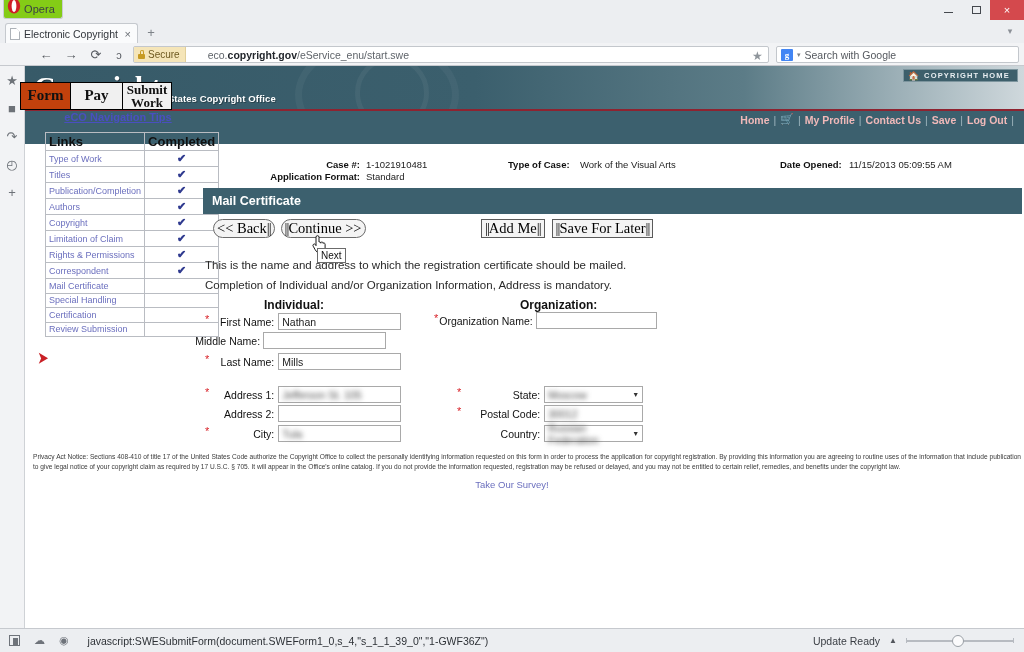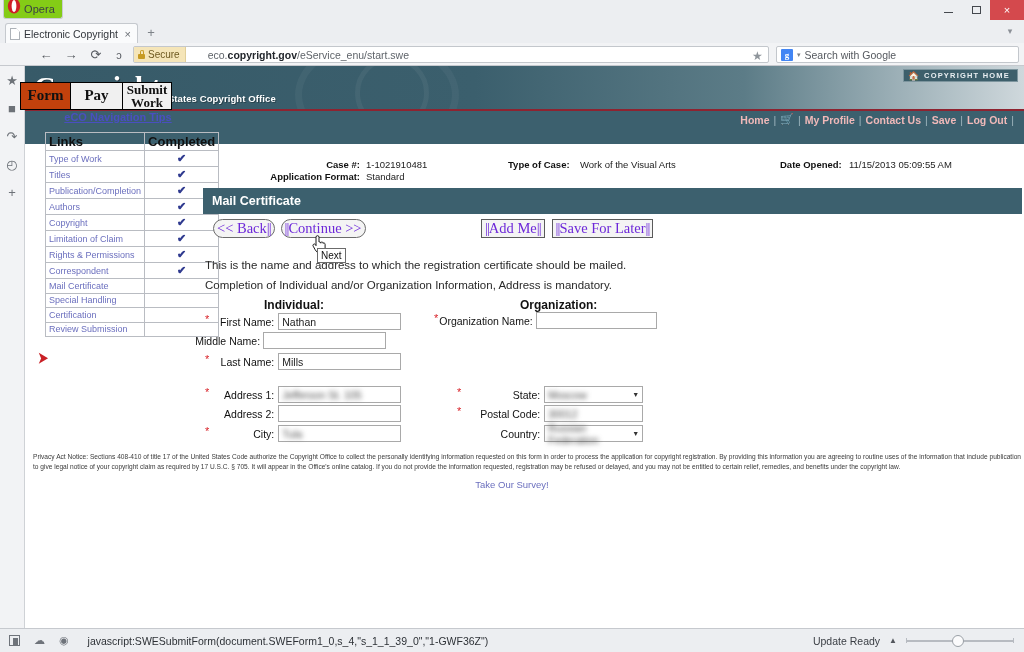--- a/index.html
+++ b/index.html
@@ -212,21 +212,21 @@
   }
 
   
   .panel-title {
     position:absolute; left:203px; top:188px; width:819px; height:26px;
     background:#3c606e; color:#fff; font-weight:bold; font-size:12.5px;
     display:flex; align-items:center; padding-left:9px;
   }
   .btnrow { position:absolute; left:213px; top:219px; display:flex; gap:6px; align-items:center;}
   .ebtn {
-    font-family:"Liberation Serif", serif; font-size:14.5px; color:#6d28d9;
+    font-family:"Liberation Serif", serif; font-size:14.5px; color:#000000;
     border:1px solid #5a5a5a; background:#f4f4f4; padding:0px 3px; height:19px;
     display:flex; align-items:center; line-height:1;
   }
   .ebtn.round { border-radius:10px; border:1px solid #6b6b6b; }
   .ebtn .bars { letter-spacing:-1px; }
   .btnrow2 { position:absolute; left:481px; top:219px; display:flex; gap:7px; }
 
   .para {
     position:absolute; font-size:11.5px; color:#2a2a2a;
   }

